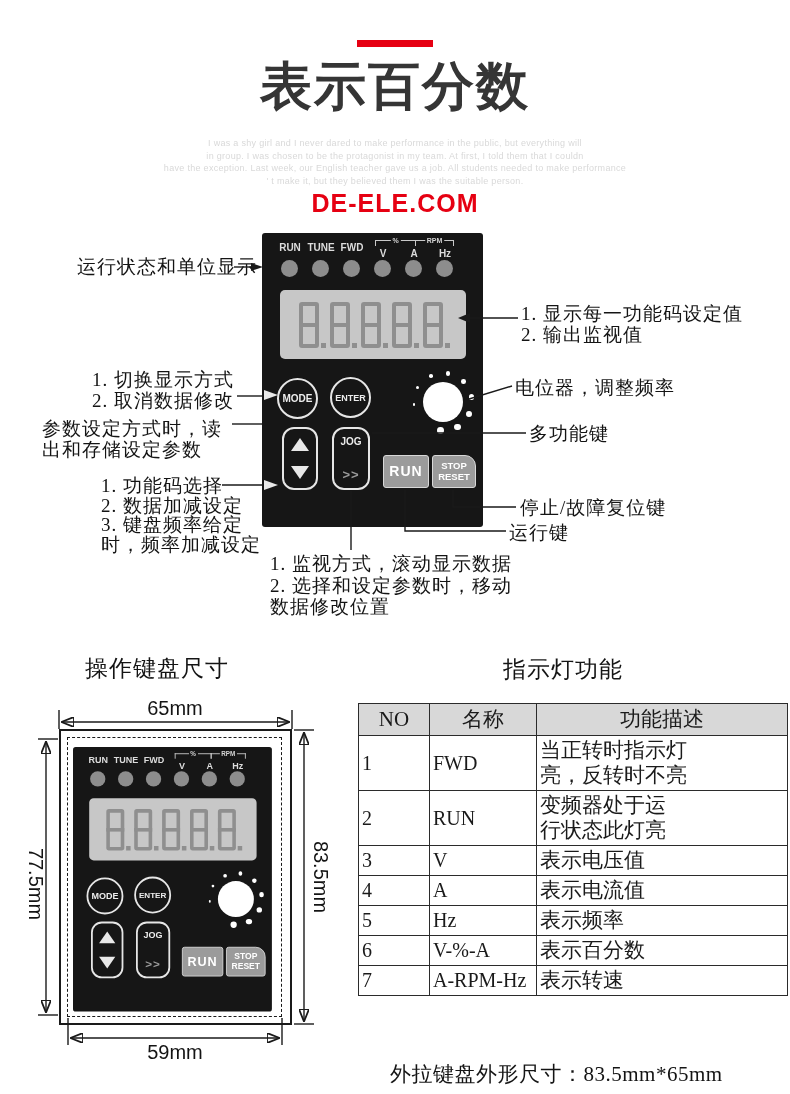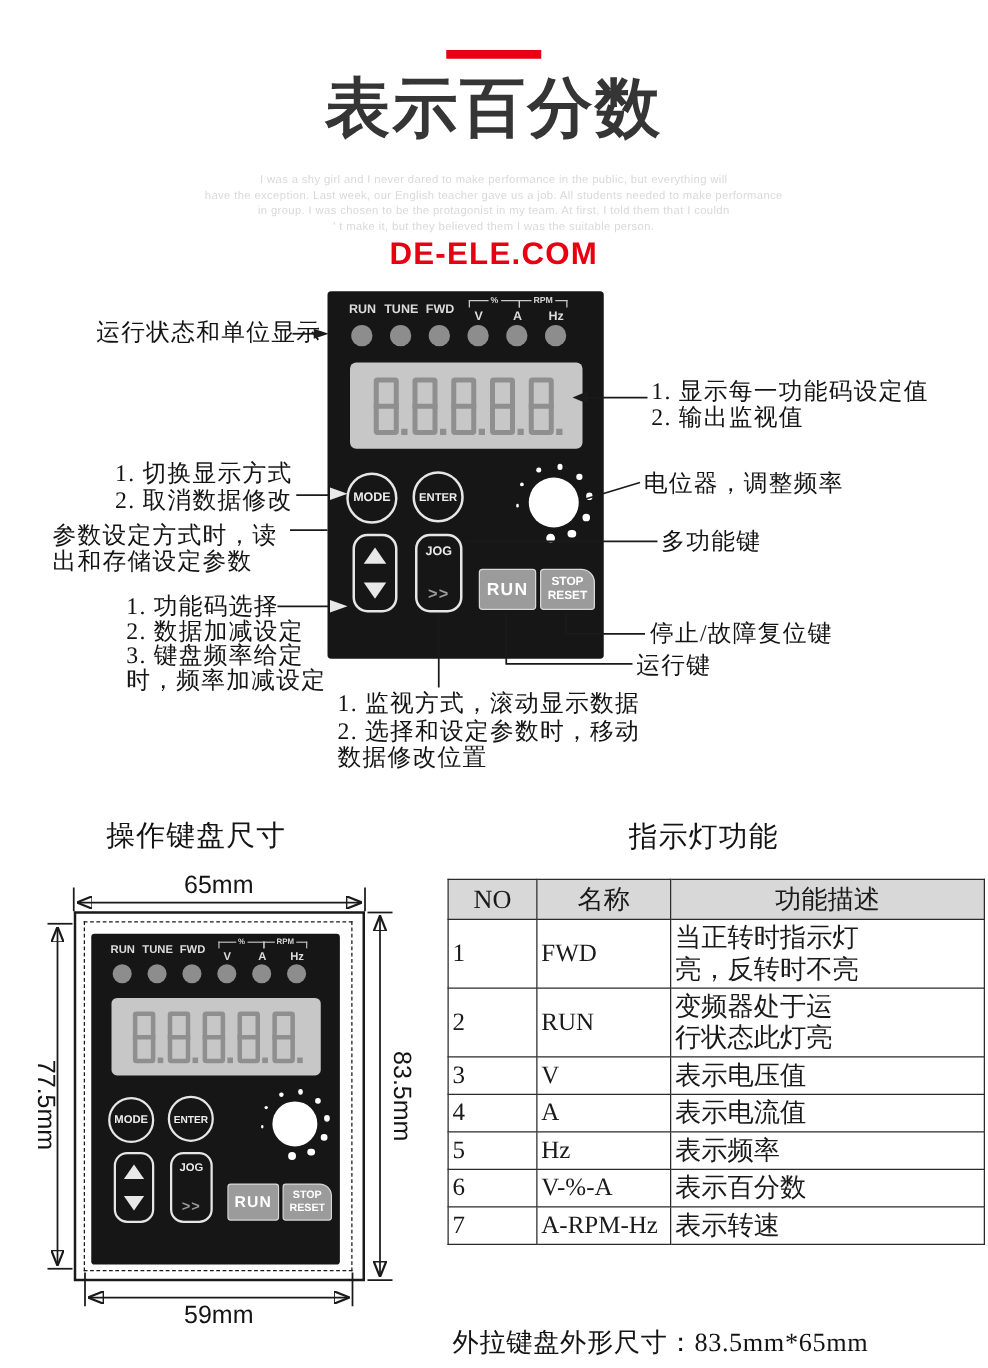--- a/index.html
+++ b/index.html
@@ -101,33 +101,33 @@
 
   
   #indicator-table { position:absolute; left:358px; top:703px; border-collapse:collapse;
                      table-layout:fixed; font-size:20px; }
   #indicator-table th, #indicator-table td { border:1.6px solid #2b2b2b; 
                      padding:2px 3px; line-height:25px; white-space:pre-line; }
   #indicator-table th { background:#d8d8d8; font-weight:normal; font-size:21px; height:27px; }
   #indicator-table .col0 { width:64px; } #indicator-table .col1 { width:100px; }
   #indicator-table .col2 { width:244px; font-size:21px; }
   .note { position:absolute; left:362px; font-size:21px; letter-spacing:.5px; color:#141414; }
-  .note1 { top:1009px; } .note2 { top:1060px; }
+  .note1 { top:1009px; } .note2 { top:1060px;margin-left:28px; }
 </style>
 </head>
 <body>
 
 <div class="page">
 
   <div class="accent-bar" style="background: rgb(230, 0, 18);"></div>
   <h1 class="title">表示百分数</h1>
   <div class="watermark">
     <div>I was a shy girl and I never dared to make performance in the public, but everything will</div>
+    <div>in group. I was chosen to be the protagonist in my team. At first, I told them that I couldn</div>
     <div>have the exception. Last week, our English teacher gave us a job. All students needed to make performance</div>
-    <div>in group. I was chosen to be the protagonist in my team. At first, I told them that I couldn</div>
     <div>' t make it, but they believed them I was the suitable person.</div>
   </div>
   <div class="brand" style="color: rgb(230, 0, 18);">DE-ELE.COM</div>
 
   <div id="keypad-main" class="keypad-slot">
   <div class="kp">
     <span class="llab p1">RUN</span>
     <span class="llab p2">TUNE</span>
     <span class="llab p3">FWD</span>
     <span class="llab p4">V</span>

